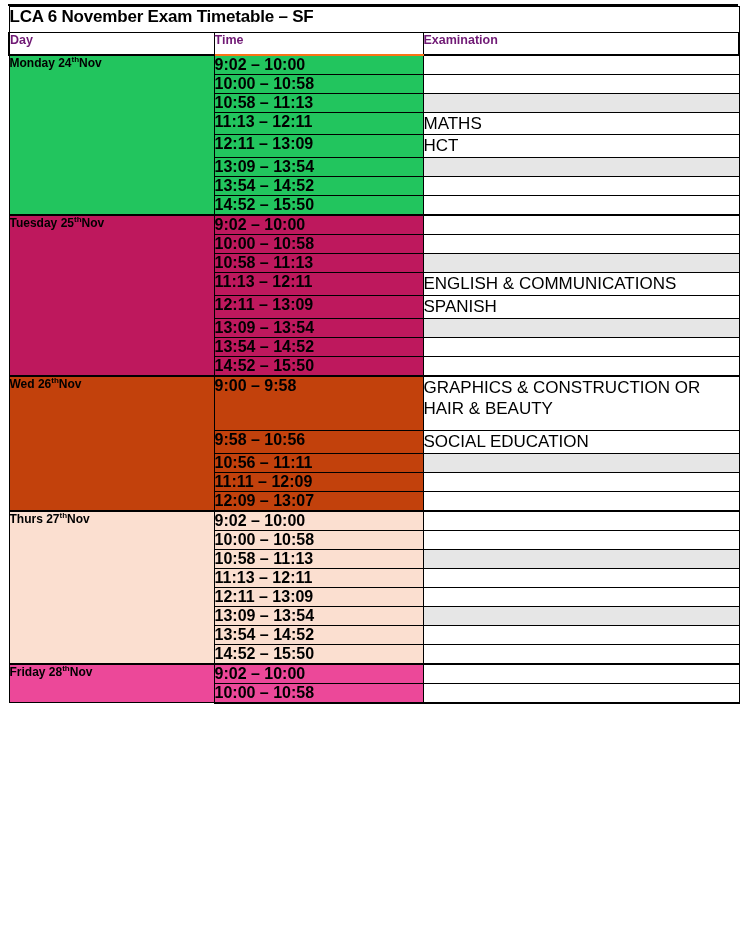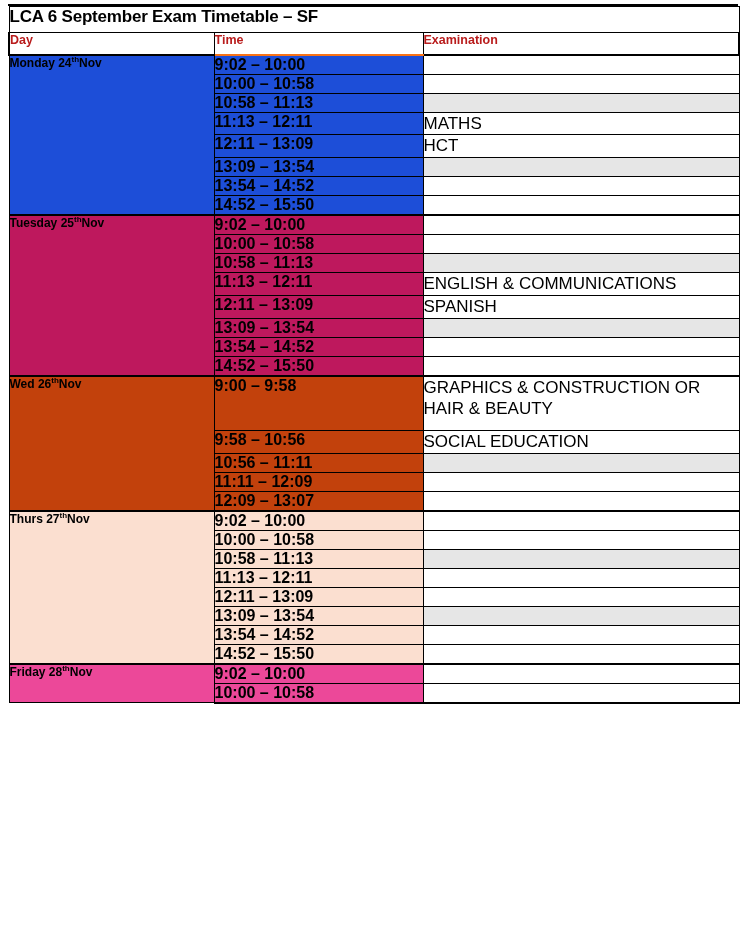--- a/index.html
+++ b/index.html
@@ -63,21 +63,21 @@
     text-align: left;
     vertical-align: middle;
   }
 
   
   .hdr {
     height: 22px;
     padding: 1px 5px 1px 6px;
     font-size: 12.5px;
     font-weight: bold;
-    color: #b91c1c;
+    color: #701a75;
     text-align: left;
     vertical-align: middle;
     background: #ffffff;
   }
   .hdr.first { border-left: 2px solid #000000; }
   .hdr.last  { border-right: 2px solid #000000; border-bottom: 2px solid #000000; }
   .hdr.mid   { border-bottom: 2px solid #f97316; }
   .hdr.first { border-bottom: 2px solid #000000; }
 
   
@@ -121,42 +121,42 @@
   }
   .exam-cell.shaded { background: #E6E6E6; }
 
   
   tr.group-start > td { border-top: 2px solid #000000; }
 
   
   tr.last-row > td { border-bottom: 2px solid #000000; }
 
   
-  .c-green   { background: #1d4ed8; }
+  .c-green   { background: #22c55e; }
   .c-pink    { background: #be185d; }
   .c-blue    { background: #c2410c; }
   .c-orange  { background: #FBDFD0; }
   .c-green2  { background: #ec4899; }
 </style>
 </head>
 <body>
 
 <div class="page">
 
   <div class="top-strip"></div>
 
   <table class="timetable">
     <colgroup>
       <col style="width:205px">
       <col style="width:209px">
       <col style="width:316px">
     </colgroup>
     <tbody>
       <tr>
-        <td class="title-cell" colspan="3">LCA 6 September Exam Timetable – SF</td>
+        <td class="title-cell" colspan="3">LCA 6 November Exam Timetable – SF</td>
       </tr>
       <tr>
         <th class="hdr first">Day</th>
         <th class="hdr mid">Time</th>
         <th class="hdr last">Examination</th>
       </tr>
 
     <tr class="group-start">
           <td class="day-cell c-green" rowspan="8"><span>Monday 24</span><sup>th</sup><span>Nov</span></td>
           <td class="time-cell c-green">9:02 – 10:00</td>

